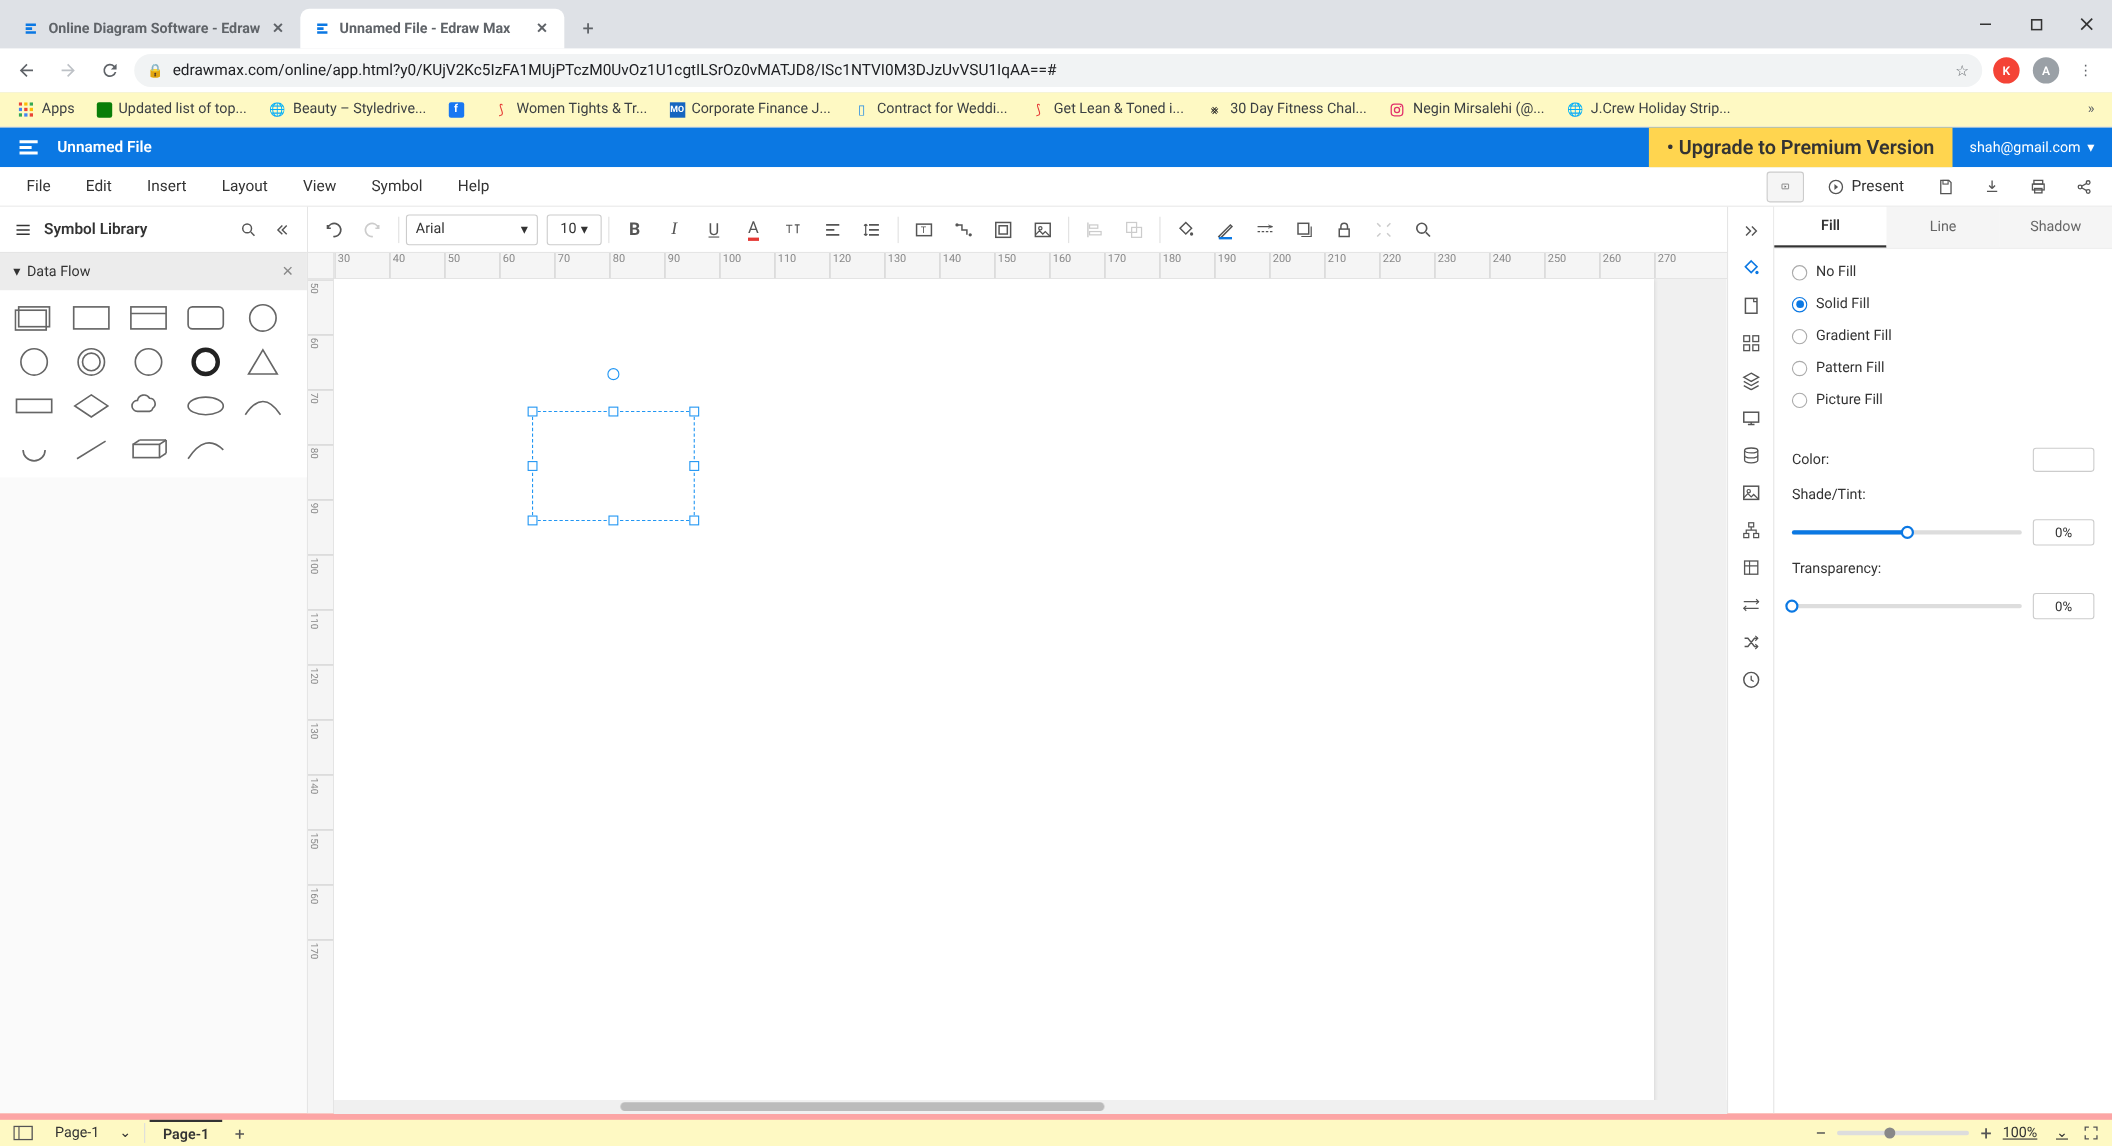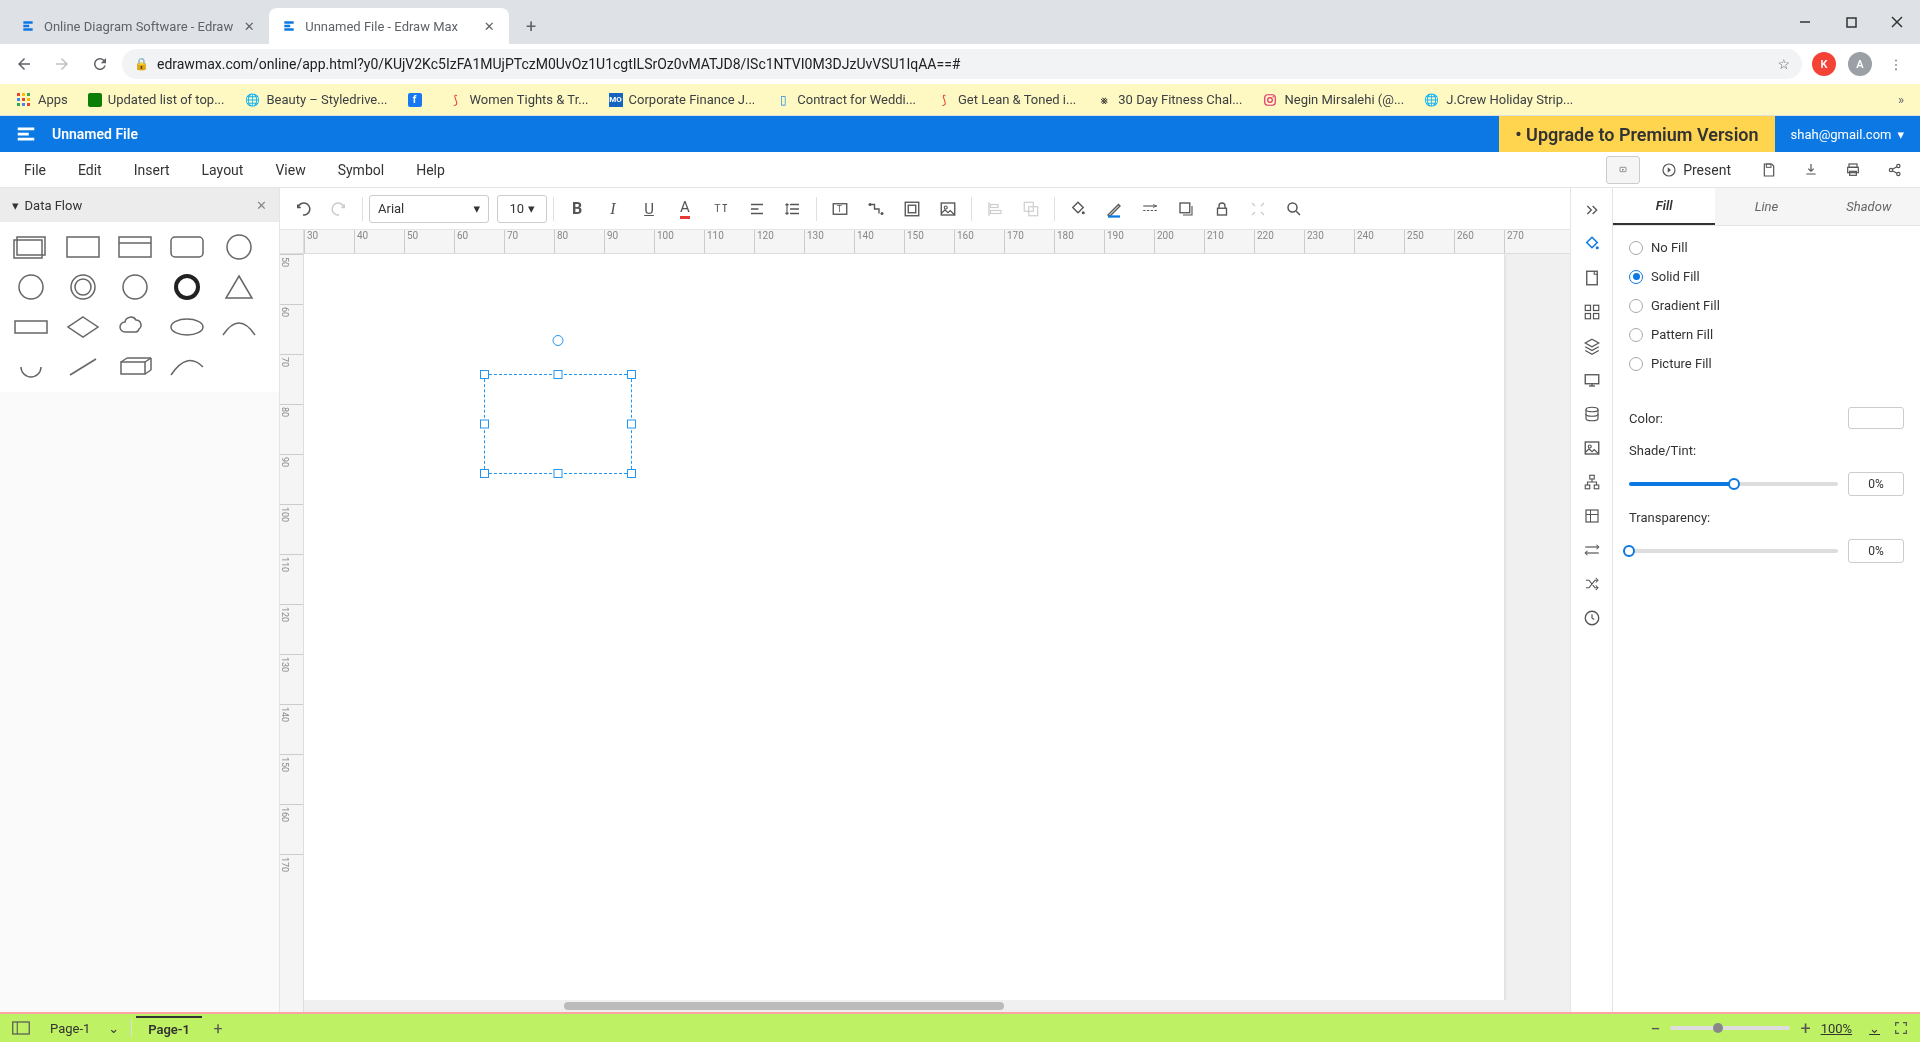--- a/index.html
+++ b/index.html
@@ -1,21 +1,21 @@
 <!DOCTYPE html>
 <html><head>
 <meta charset="utf-8">
 <style>
 * { margin:0; padding:0; box-sizing:border-box; font-family:-apple-system,BlinkMacSystemFont,"Segoe UI",Roboto,Arial,sans-serif; }
 body { width:1920px; height:1042px; background:#fff; overflow:hidden; font-size:13px; color:#333; }
 
 
 .browser-chrome { background:#dee1e6; }
 .tab-strip { height:44px; display:flex; align-items:flex-end; padding:8px 8px 0 8px; gap:0; }
-.browser-tab { height:36px; display:flex; align-items:center; padding:0 12px; gap:8px; border-radius:8px 8px 0 0; min-width:240px; max-width:280px; font-size:13px; color:#5f6368; }
+.browser-tab { height:36px; display:flex; align-items:center; padding:0 12px; gap:8px; border-radius:8px 8px 0 0; min-width:240px; max-width:280px; font-size:13px; color:#5f6368;font-weight:bold; }
 .browser-tab.active { background:#fff; }
 .browser-tab .favicon { width:16px; height:16px; flex:0 0 16px; display:flex; align-items:center; justify-content:center; }
 .browser-tab .tab-title { flex:1; white-space:nowrap; overflow:hidden; text-overflow:ellipsis; }
 .browser-tab .tab-close { width:16px; height:16px; display:flex; align-items:center; justify-content:center; cursor:pointer; color:#5f6368; }
 .new-tab { width:28px; height:28px; display:flex; align-items:center; justify-content:center; cursor:pointer; color:#5f6368; margin-left:8px; margin-bottom:4px; font-size:18px; }
 .window-controls { position:absolute; top:0; right:0; height:44px; display:flex; align-items:center; }
 .window-controls .wc { width:46px; height:32px; display:flex; align-items:center; justify-content:center; color:#333; }
 
 .addr-bar { background:#fff; height:40px; display:flex; align-items:center; padding:0 8px; gap:6px; }
 .nav-btn { width:32px; height:32px; display:flex; align-items:center; justify-content:center; color:#5f6368; border-radius:50%; }
@@ -86,38 +86,38 @@
 .canvas-scroll-h .thumb { position:absolute; left:260px; width:440px; top:2px; height:8px; background:#bbb; border-radius:4px; }
 
 
 .right-sidebar { width:350px; background:#fff; border-left:1px solid #e5e5e5; display:flex; }
 .right-iconbar { width:42px; border-right:1px solid #e5e5e5; display:flex; flex-direction:column; align-items:center; padding-top:6px; gap:2px; }
 .right-iconbar .collapse-ic { width:32px; height:32px; display:flex; align-items:center; justify-content:center; cursor:pointer; color:#555; }
 .right-iconbar .ric { width:32px; height:32px; display:flex; align-items:center; justify-content:center; cursor:pointer; color:#555; border-radius:3px; }
 .right-iconbar .ric.active { color:#0b78e3; }
 .right-panel { flex:1; display:flex; flex-direction:column; }
 .right-tabs { height:38px; display:flex; border-bottom:1px solid #e5e5e5; }
-.right-tab { flex:1; display:flex; align-items:center; justify-content:center; font-size:13px; cursor:pointer; background:#f5f5f5; color:#666;font-style:italic; }
+.right-tab { flex:1; display:flex; align-items:center; justify-content:center; font-size:13px; cursor:pointer; background:#f5f5f5; color:#666; }
 .right-tab.active { background:#fff; color:#333; font-weight:600; border-bottom:2px solid #333; }
 .right-content { padding:14px 16px; display:flex; flex-direction:column; gap:14px; font-size:13px; }
 .radio-row { display:flex; align-items:center; gap:8px; cursor:pointer; }
 .radio-dot { width:14px; height:14px; border:1px solid #aaa; border-radius:50%; display:flex; align-items:center; justify-content:center; }
 .radio-dot.checked { border-color:#0b78e3; }
 .radio-dot.checked::after { content:''; width:7px; height:7px; background:#0b78e3; border-radius:50%; }
 .prop-row { display:flex; align-items:center; gap:10px; }
 .prop-label { width:90px; }
 .color-swatch { width:56px; height:22px; border:1px solid #ccc; border-radius:3px; background:#fff; margin-left:auto; }
 .slider-row { display:flex; align-items:center; gap:10px; }
 .slider { flex:1; height:4px; background:#ddd; border-radius:2px; position:relative; }
 .slider .fill { position:absolute; left:0; top:0; bottom:0; background:#0b78e3; border-radius:2px; }
 .slider .knob { position:absolute; top:50%; width:12px; height:12px; border:2px solid #0b78e3; background:#fff; border-radius:50%; transform:translate(-50%,-50%); }
 .pct-box { width:56px; height:24px; border:1px solid #ccc; border-radius:3px; display:flex; align-items:center; justify-content:center; font-size:12px; }
 
 
-.status-bar { height:30px; background:#bef264; border-top:2px solid #fca5a5; display:flex; align-items:center; padding:0 8px; gap:8px; font-size:13px;justify-content:center; }
+.status-bar { height:30px; background:#fef9c3; border-top:6px solid #fca5a5; display:flex; align-items:center; padding:0 8px; gap:8px; font-size:13px;justify-content:center; }
 .page-tabs { display:flex; align-items:center; gap:4px; }
 .page-tab-sel { display:flex; align-items:center; gap:18px; padding:2px 8px; cursor:pointer; }
 .page-tab-active { padding:4px 12px; font-weight:600; border-top:2px solid #333; }
 .add-page { width:24px; height:24px; display:flex; align-items:center; justify-content:center; cursor:pointer; font-size:16px; color:#555; }
 .status-right { margin-left:auto; display:flex; align-items:center; gap:10px; }
 .zoom-slider { width:120px; height:4px; background:#ddd; border-radius:2px; position:relative; }
 .zoom-slider .knob { position:absolute; left:40%; top:50%; width:10px; height:10px; background:#888; border-radius:50%; transform:translate(-50%,-50%); }
 .zoom-pct { display:flex; align-items:center; gap:17px; cursor:pointer;text-decoration:underline; }
 
 svg { display:block; }
@@ -329,20 +329,43 @@
           <line x1="8" y1="11" x2="15" y2="7" stroke="#555" stroke-width="1.8"></line>
           <line x1="8" y1="13" x2="15" y2="17" stroke="#555" stroke-width="1.8"></line>
         </svg>
       </div>
   </div>
 </div>
 
 <div class="app-body">
 
   <div class="left-sidebar">
+    <div class="symlib-header">
+      <div class="symlib-icon">
+          <svg width="16" height="16" viewBox="0 0 24 24">
+            <line x1="3" y1="6" x2="21" y2="6" stroke="#333" stroke-width="2"></line>
+            <line x1="3" y1="12" x2="21" y2="12" stroke="#333" stroke-width="2"></line>
+            <line x1="3" y1="18" x2="21" y2="18" stroke="#333" stroke-width="2"></line>
+          </svg>
+        </div>
+      <div class="symlib-title">Symbol Library</div>
+      <div class="symlib-actions">
+        <div class="a">
+            <svg width="16" height="16" viewBox="0 0 24 24">
+              <circle cx="10" cy="10" r="6" fill="none" stroke="#555" stroke-width="2"></circle>
+              <line x1="15" y1="15" x2="20" y2="20" stroke="#555" stroke-width="2"></line>
+            </svg>
+          </div>
+        <div class="a">
+            <svg width="16" height="16" viewBox="0 0 24 24">
+              <path d="M13 6l-6 6 6 6M19 6l-6 6 6 6" fill="none" stroke="#555" stroke-width="2"></path>
+            </svg>
+          </div>
+      </div>
+    </div>
     <div class="category-header">
       <span><span style="margin-right:6px">▾</span><span>Data Flow</span></span>
       <span style="color:#888">✕</span>
     </div>
     <div class="shape-grid">
       <div class="shape-cell">
           <svg width="36" height="24">
             <rect x="4" y="2" width="28" height="18"></rect>
             <rect x="1" y="5" width="28" height="18"></rect>
           </svg>

